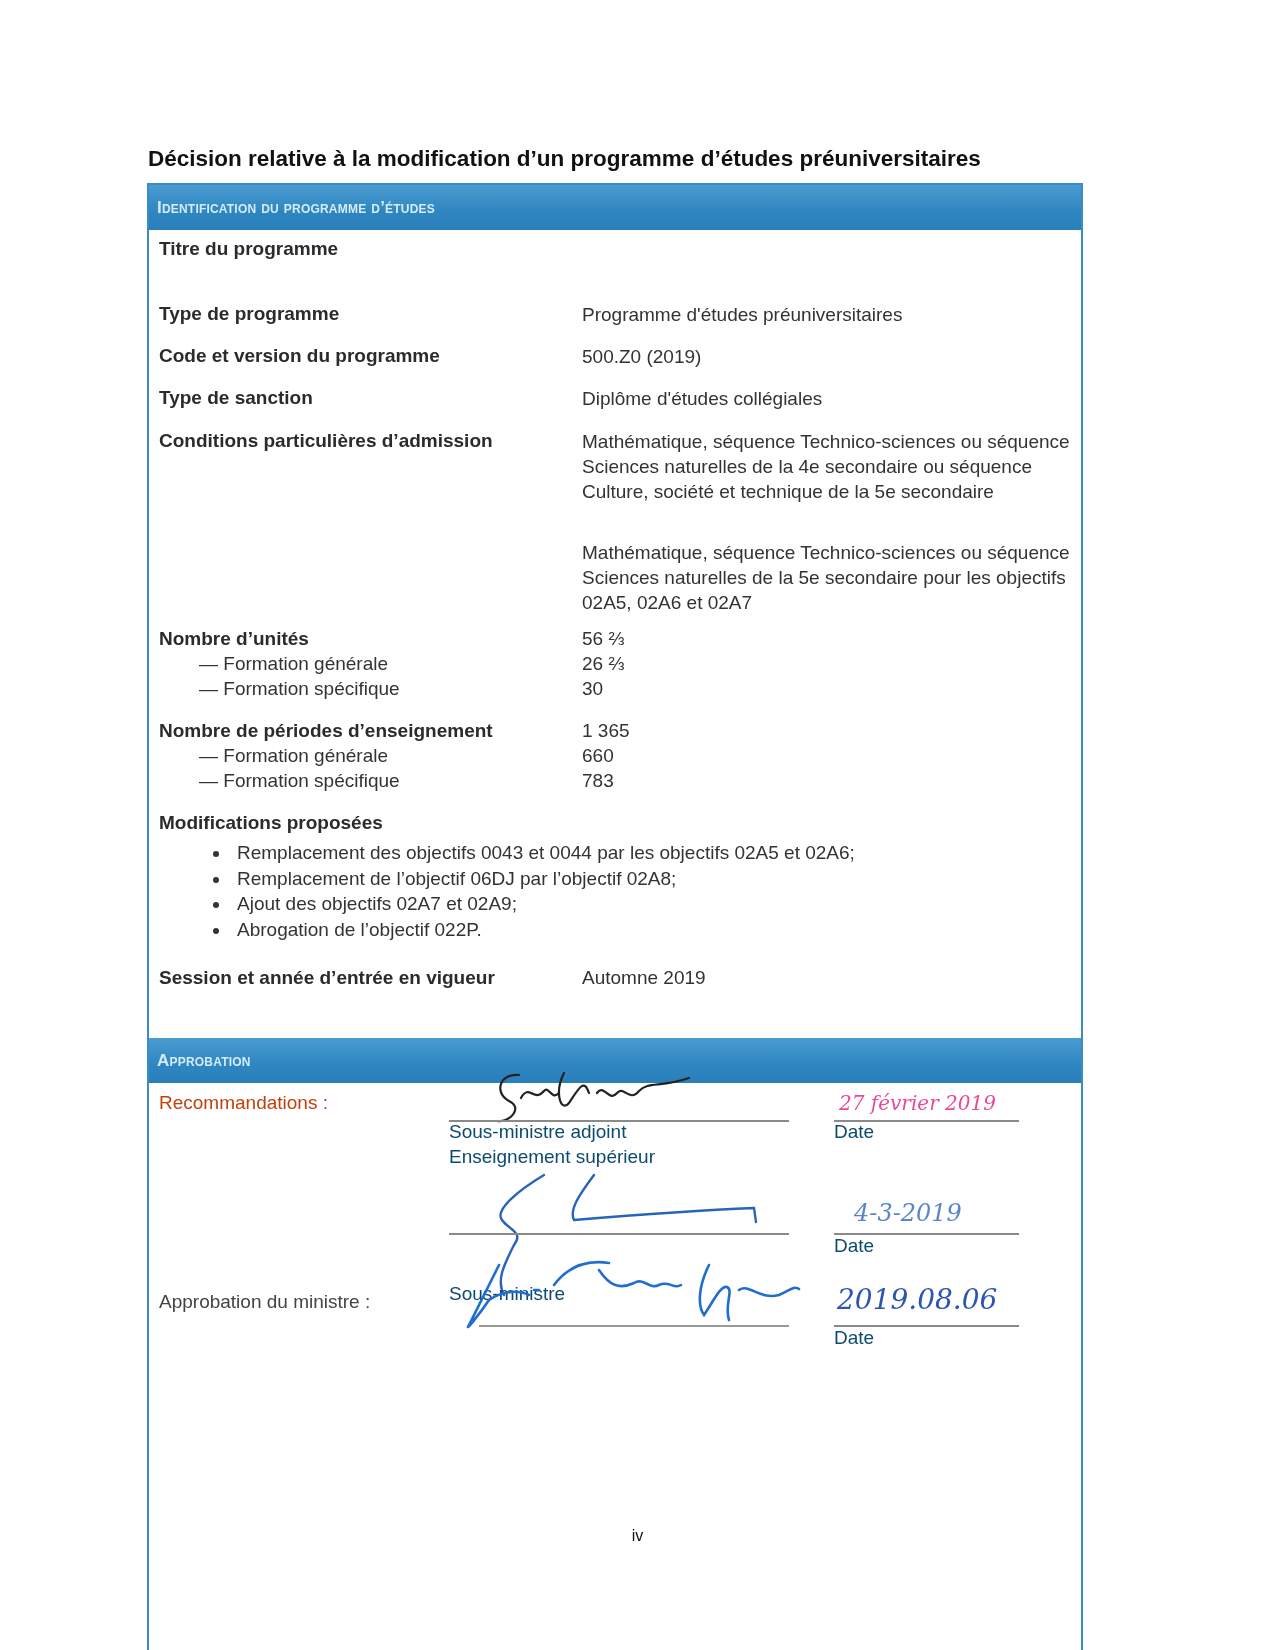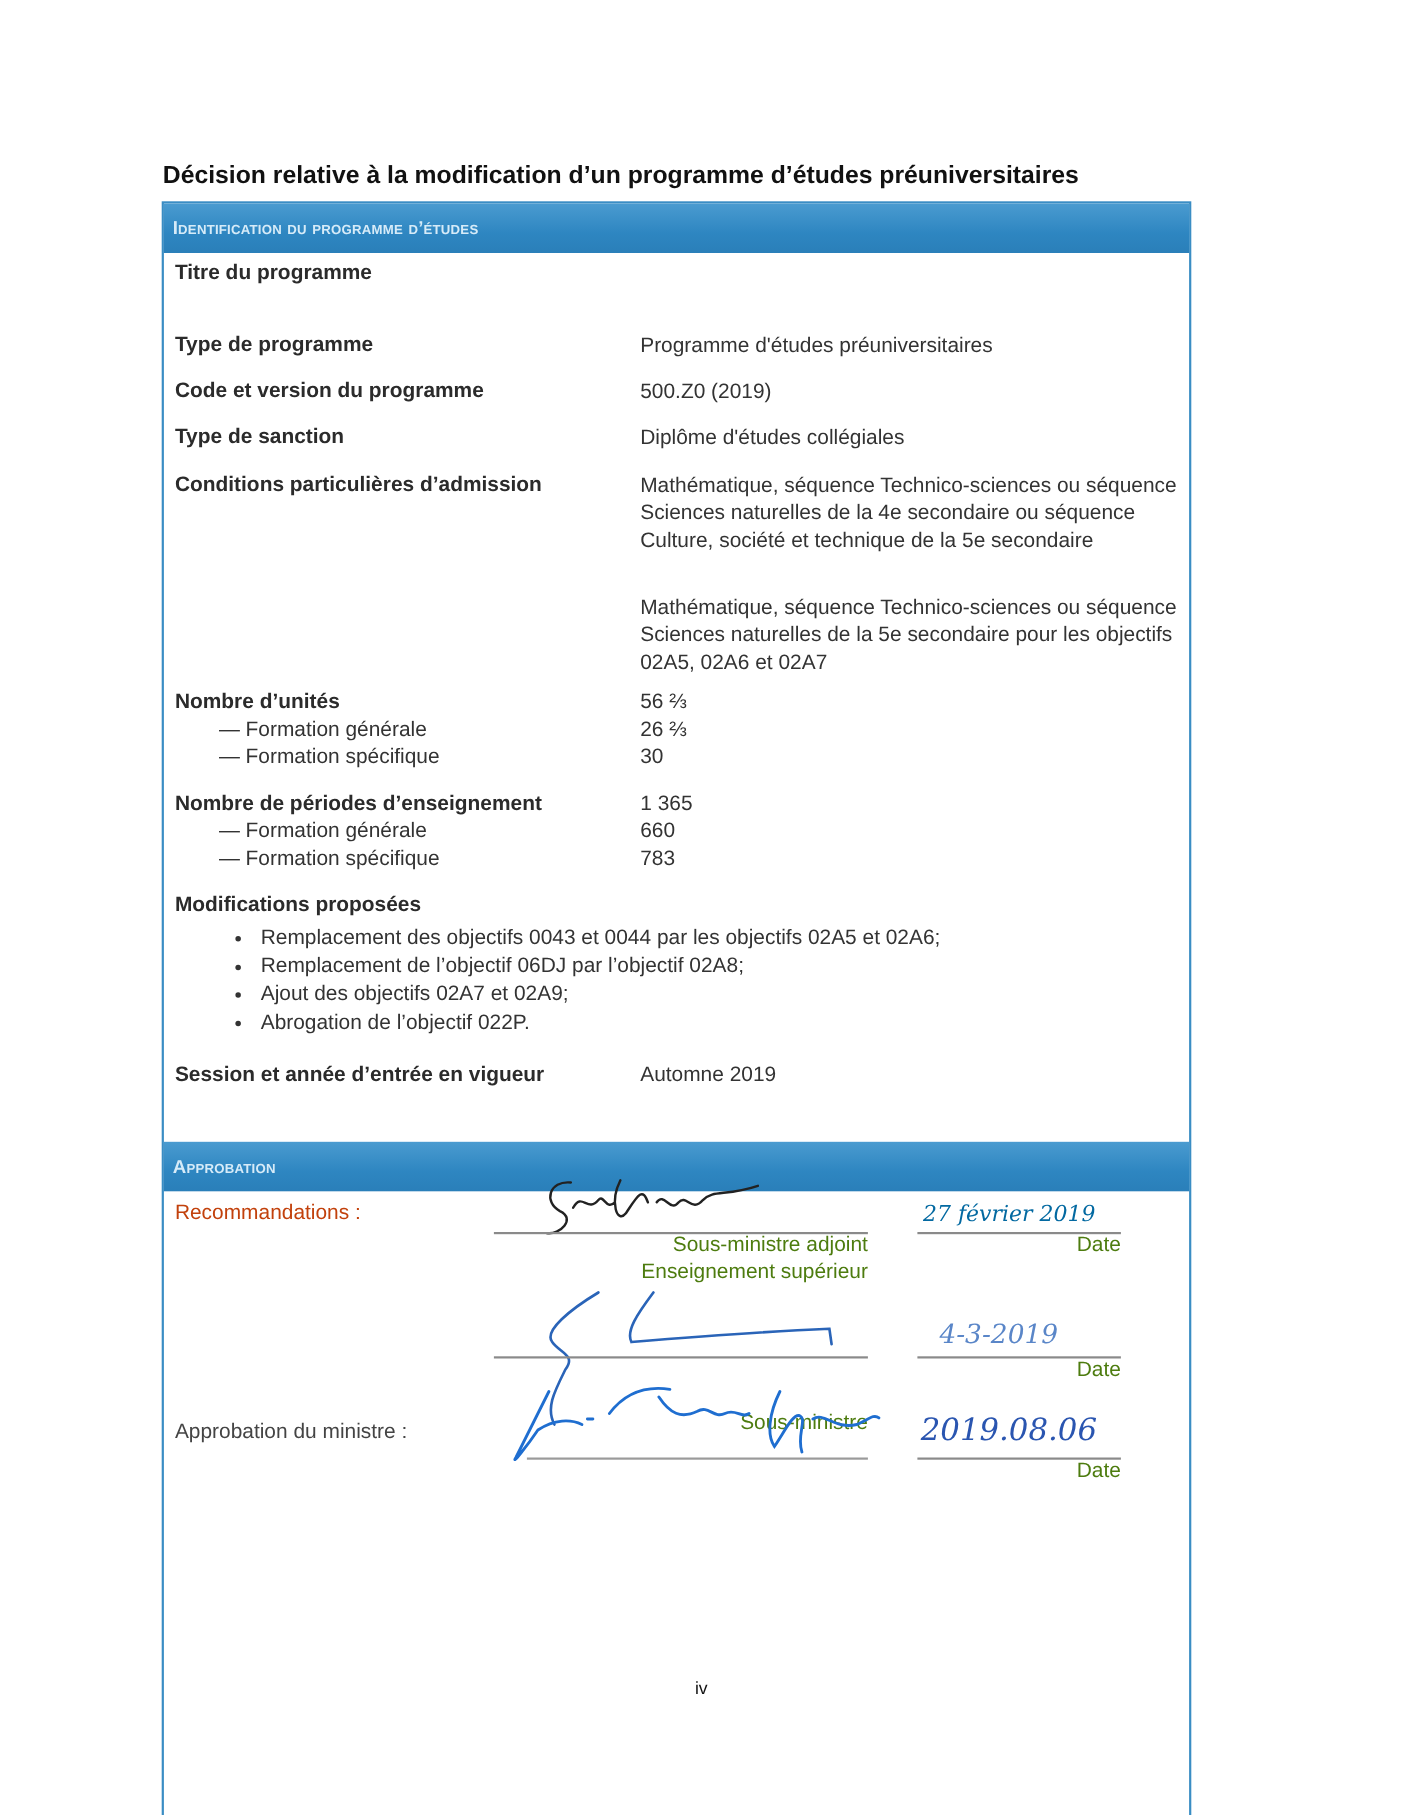--- a/index.html
+++ b/index.html
@@ -15,23 +15,23 @@
   .band.ident { top: 0; }
   .band.appro { top: 853px; }
   .lbl { position: absolute; left: 10px; font-size: 19px; font-weight: bold; color: #2b2b2b; white-space: nowrap; text-align: right; }
   .val { position: absolute; left: 433px; font-size: 19px; color: #333; line-height: 25px; width: 490px; }
   .sub { position: absolute; left: 50px; font-size: 19px; color: #333; white-space: nowrap; }
   .subval { position: absolute; left: 433px; font-size: 19px; color: #333; }
   ul.mods { position: absolute; left: 40px; top: 685px; margin: 0; padding-left: 42px; font-size: 19px; color: #333; line-height: 25.5px; }
   ul.mods li { padding-left: 6px; }
   .plain { position: absolute; font-size: 19px; color: #333; white-space: nowrap; }
   .sigline { position: absolute; height: 0; border-top: 2px solid #8a8a8a; }
-  .caption { position: absolute; font-size: 19px; color: #4d7c0f; text-align: right; white-space: nowrap; }
+  .caption { position: absolute; font-size: 19px; color: #0c4a6e; text-align: left; white-space: nowrap; }
   .hand { position: absolute; font-family: "DejaVu Serif", serif; font-style: italic; color: #2a64b8; white-space: nowrap; }
-  .hand.dark { color: #0369a1; }
+  .hand.dark { color: #ec4899; }
   .sig { position: absolute; }
   .pagenum { position: absolute; left: 0; width: 1275px; top: 1527px; text-align: center; font-size: 16px; color: #111; }
 </style>
 </head>
 <body>
 
 <div class="doc-title">Décision relative à la modification d’un programme d’études préuniversitaires</div>
 
 <div class="box">
 

